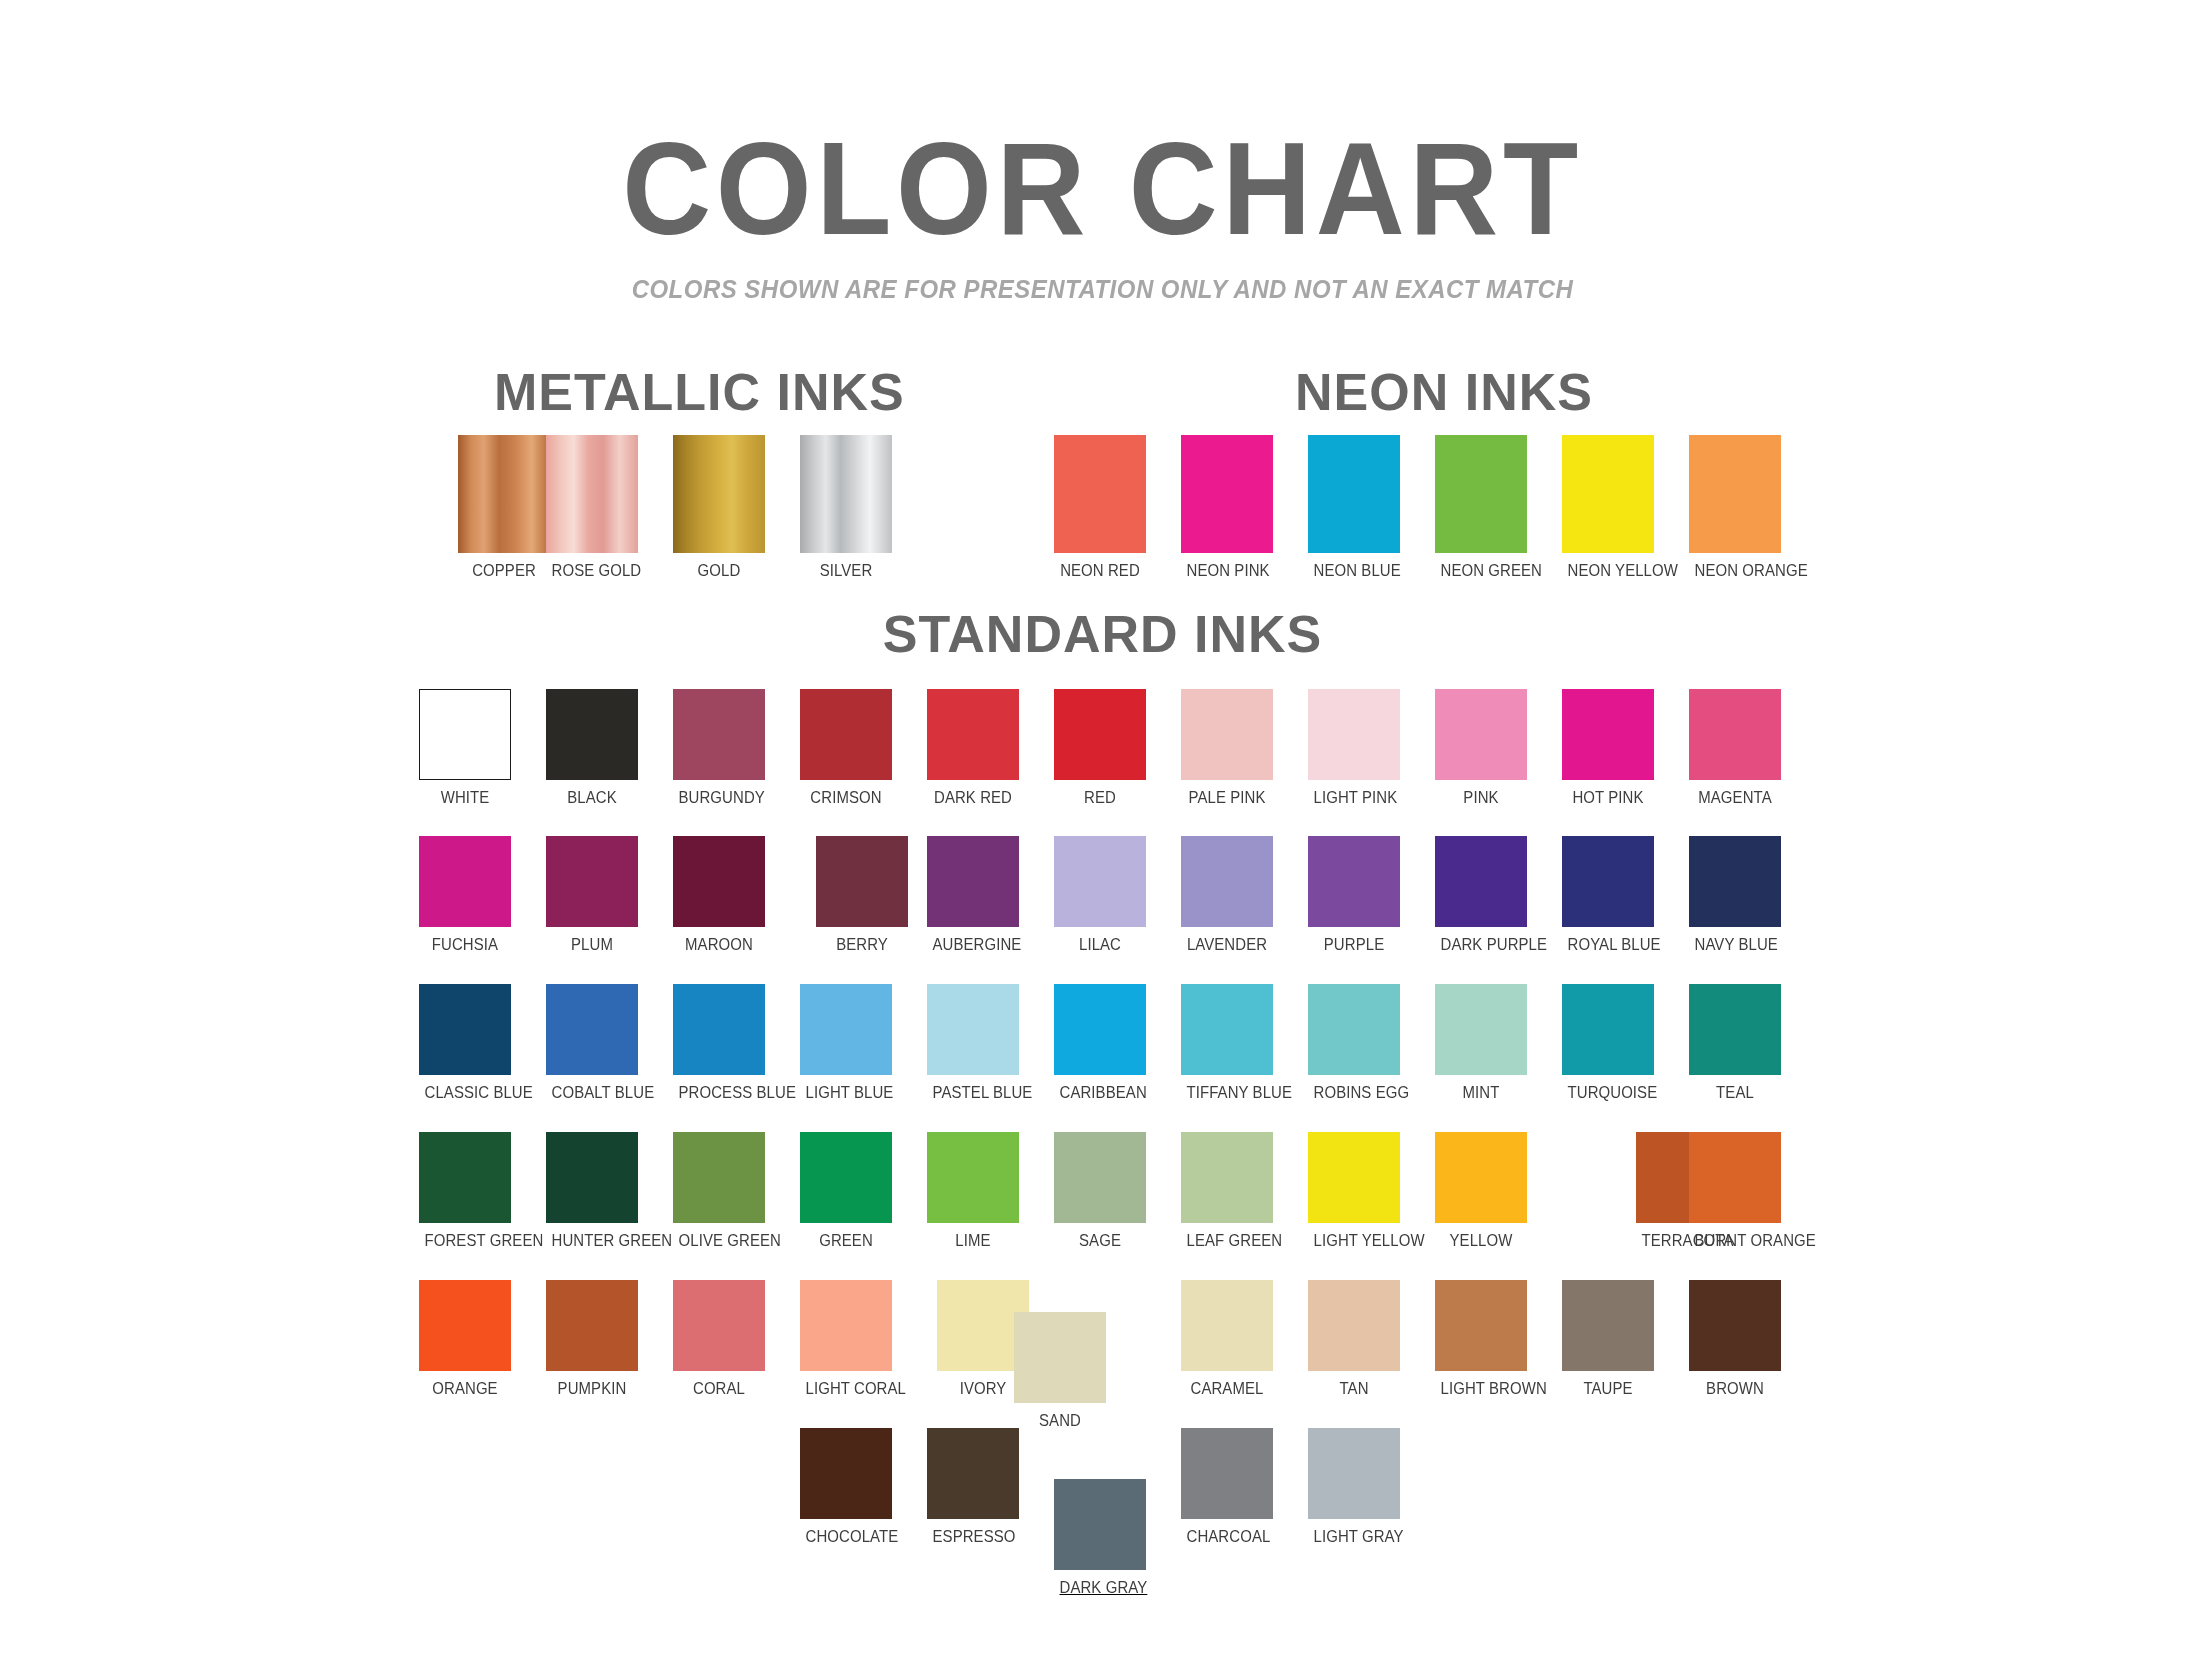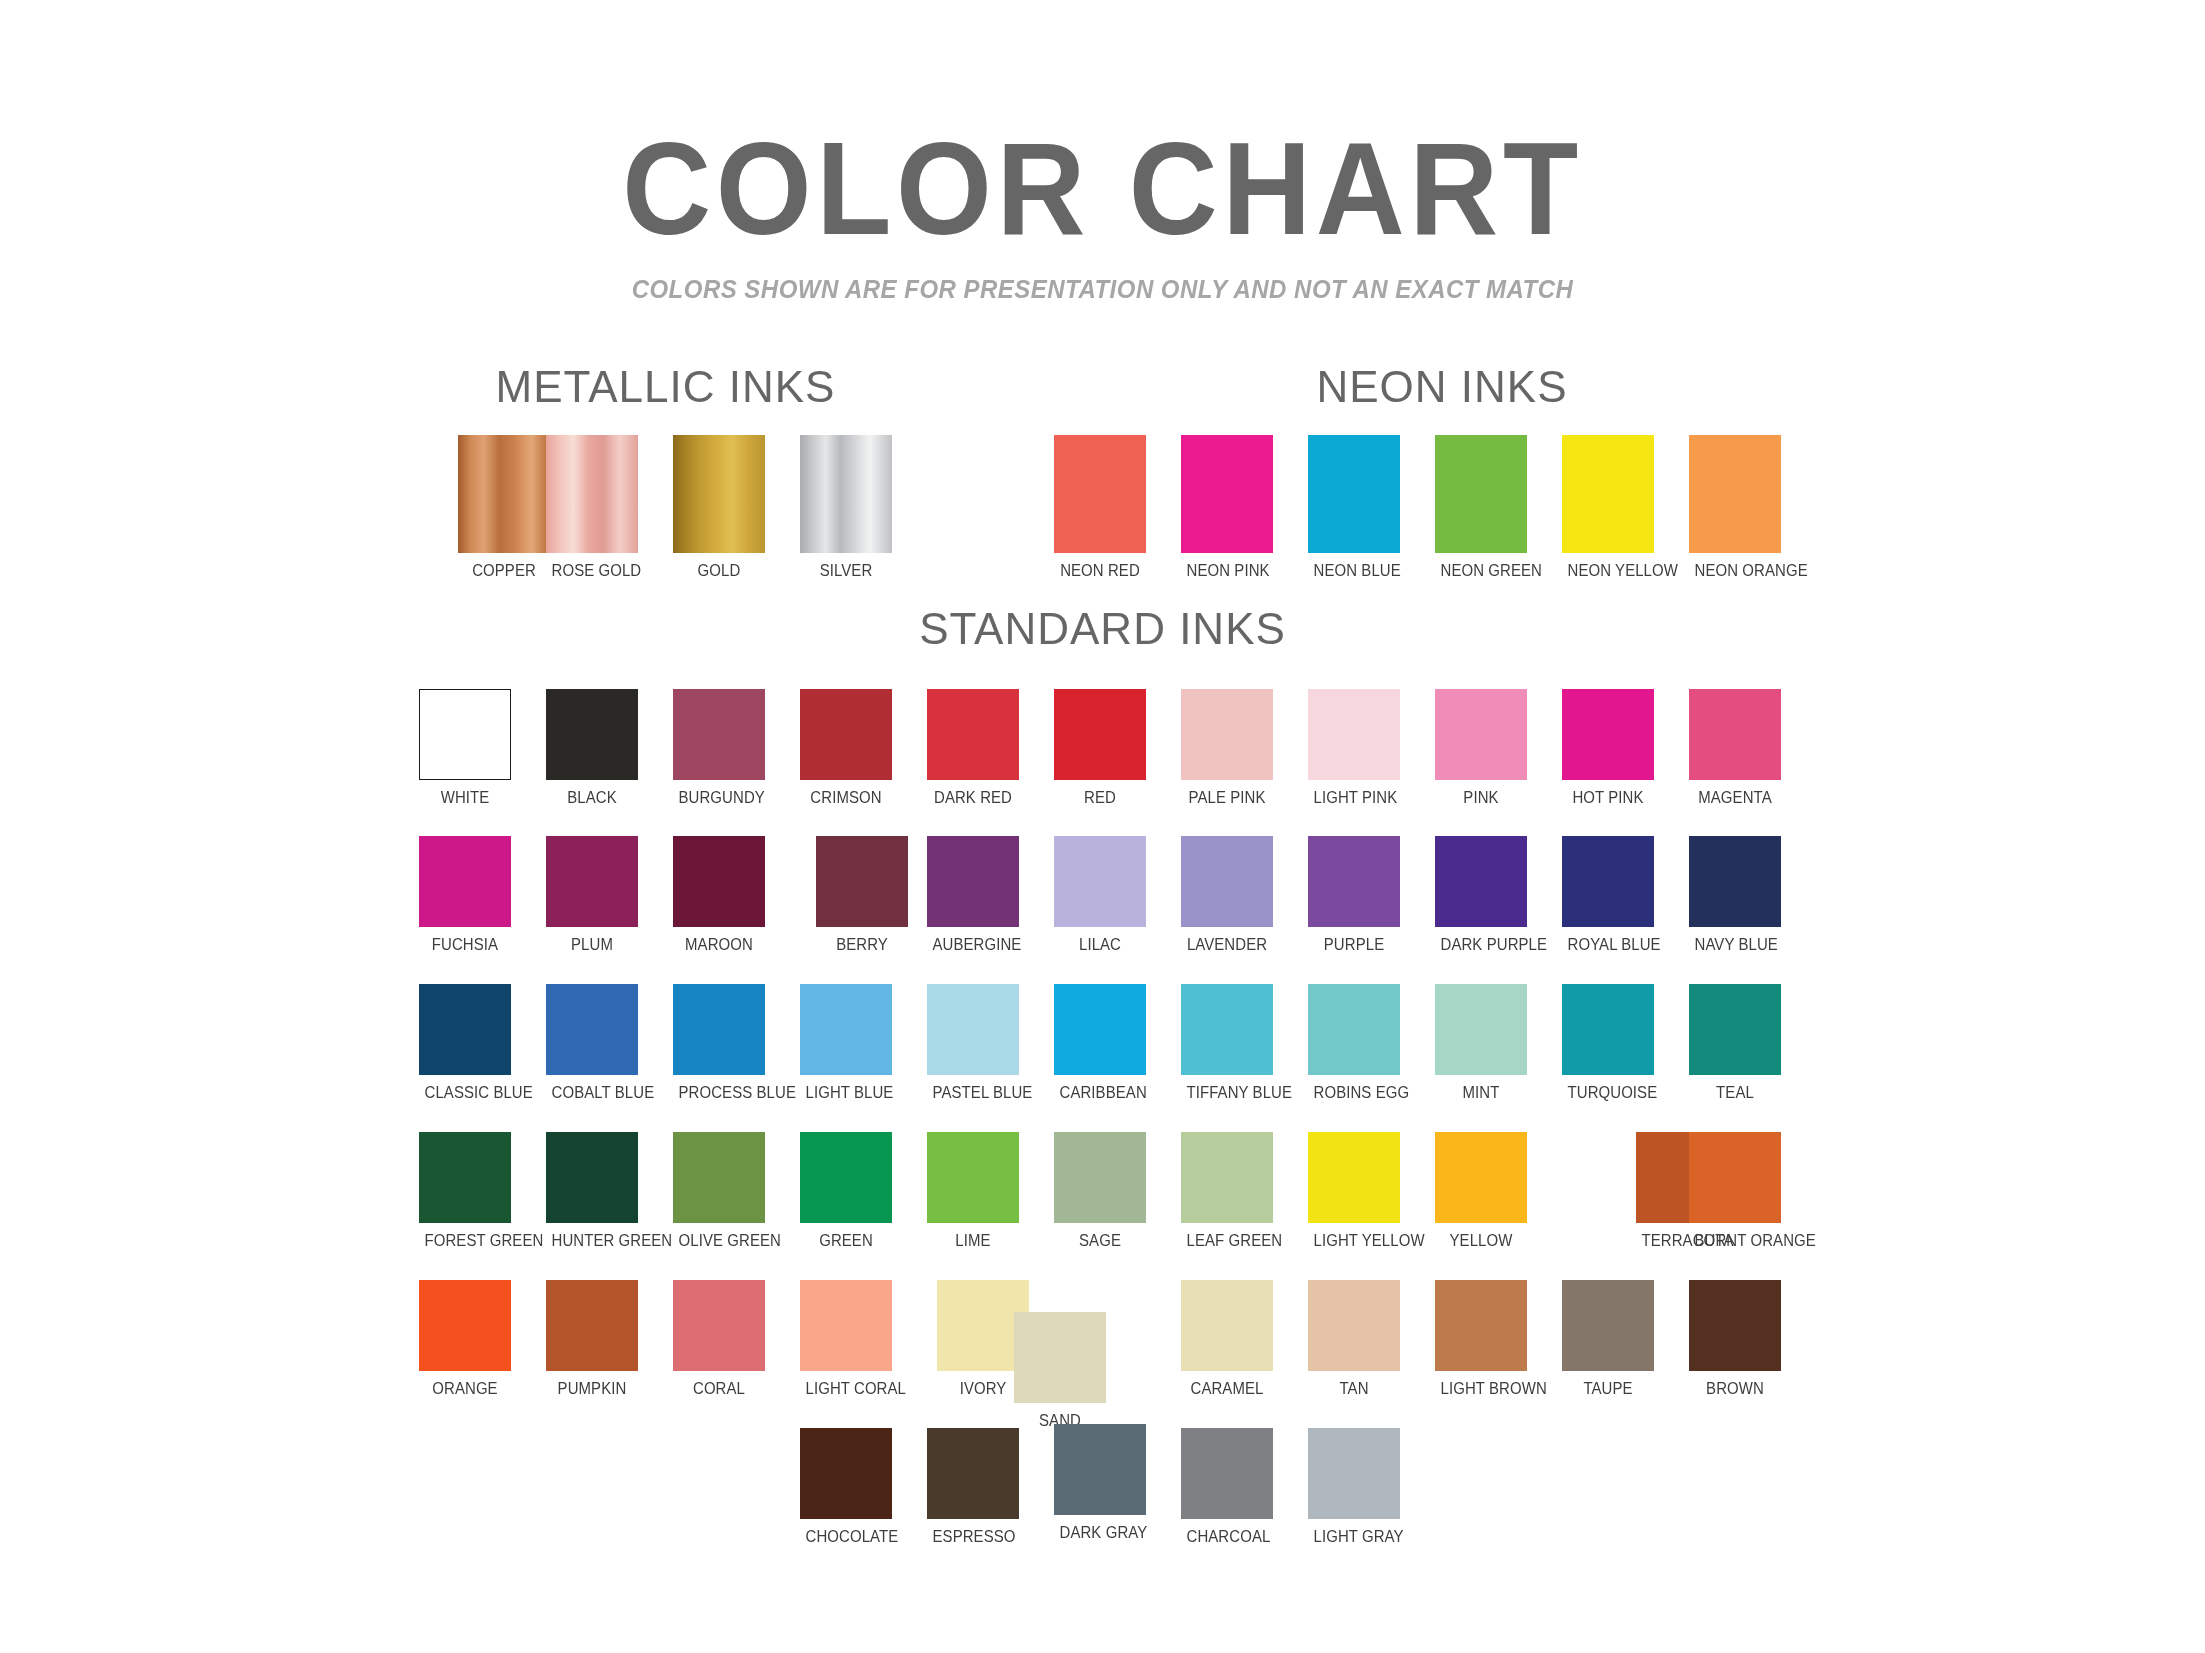--- a/index.html
+++ b/index.html
@@ -42,22 +42,22 @@
     color: #a6a6a6;
     letter-spacing: 0.5px;
     margin-top: 21px;
     font-family: "Liberation Sans", sans-serif;
     transform: scaleX(0.96);
   }
 
   
   .section-heading {
     position: absolute;
-    font-size: 44px;
-    font-weight: normal;
+    font-size: 52px;
+    font-weight: bold;
     color: #666666;
     letter-spacing: 1px;
     font-family: "Liberation Sans", sans-serif;
     white-space: nowrap;
   }
   #metallic-heading { top: 362px; left: 494px; width: 343px; text-align: center; }
   #neon-heading     { top: 362px; left: 1295px; width: 294px; text-align: center; }
   #standard-heading { top: 604px; left: 0; width: 2205px; text-align: center; }
 
   
@@ -377,21 +377,21 @@
       <div class="swatch-label">BROWN</div>
     </div>
     <div class="swatch-cell" style="left: 800px; top: 1428px;">
       <div class="swatch-chip" style="background: rgb(75, 37, 21);"></div>
       <div class="swatch-label">CHOCOLATE</div>
     </div>
     <div class="swatch-cell" style="left: 927px; top: 1428px;">
       <div class="swatch-chip" style="background: rgb(74, 58, 44);"></div>
       <div class="swatch-label">ESPRESSO</div>
     </div>
-    <div class="swatch-cell" style="left: 1054px; top: 1424px;">
+    <div class="swatch-cell" style="left: 1054px; top: 1479px; text-decoration: underline;">
       <div class="swatch-chip" style="background: rgb(91, 107, 117);"></div>
       <div class="swatch-label">DARK GRAY</div>
     </div>
     <div class="swatch-cell" style="left: 1181px; top: 1428px;">
       <div class="swatch-chip" style="background: rgb(127, 128, 132);"></div>
       <div class="swatch-label">CHARCOAL</div>
     </div>
     <div class="swatch-cell" style="left: 1308px; top: 1428px;">
       <div class="swatch-chip" style="background: rgb(176, 184, 191);"></div>
       <div class="swatch-label">LIGHT GRAY</div>

